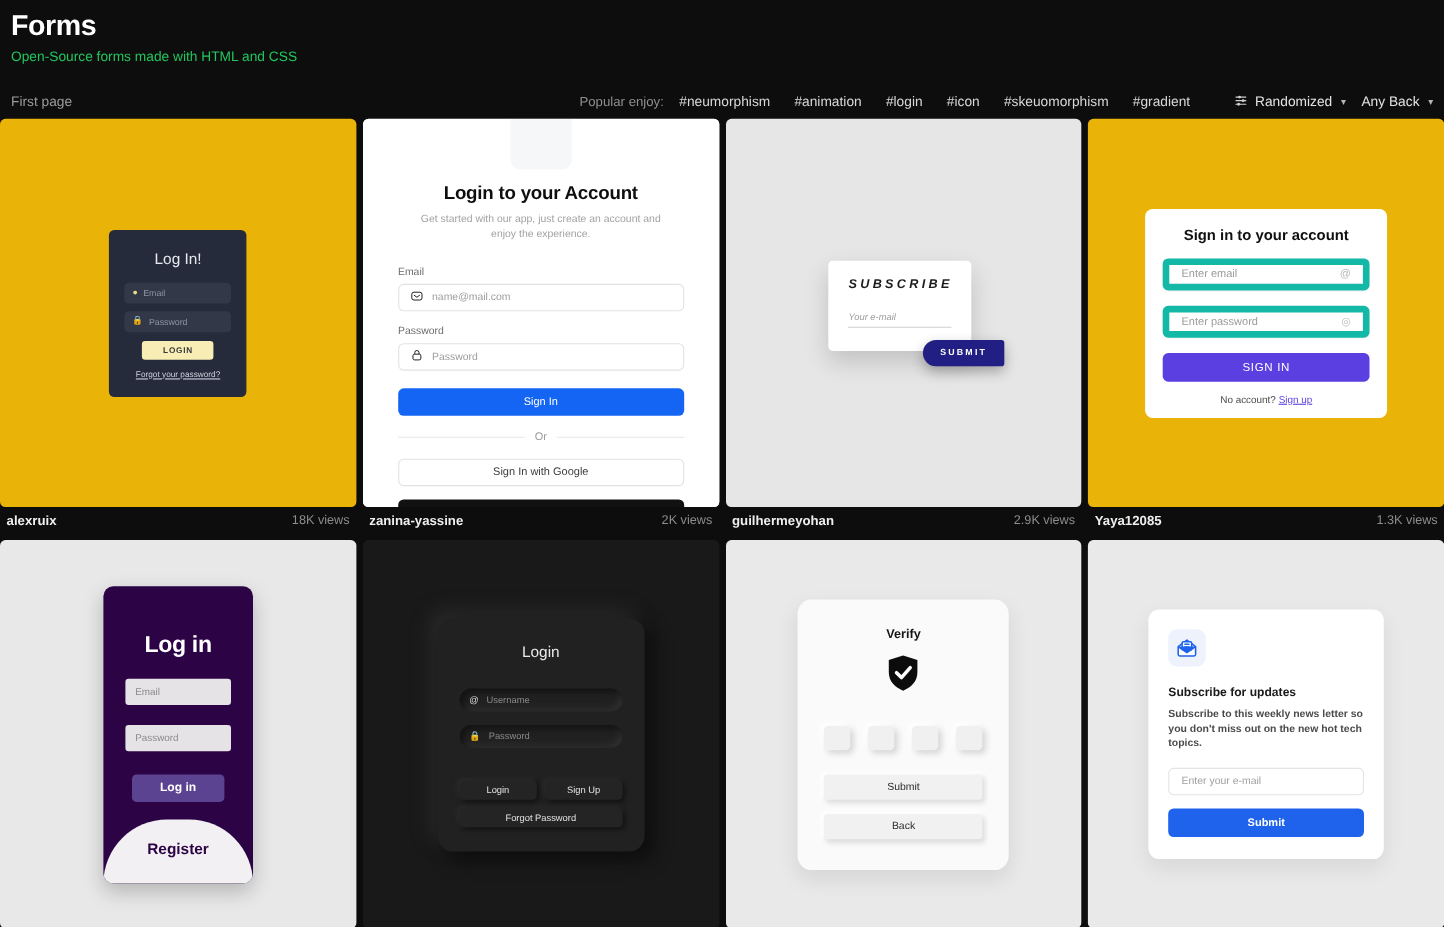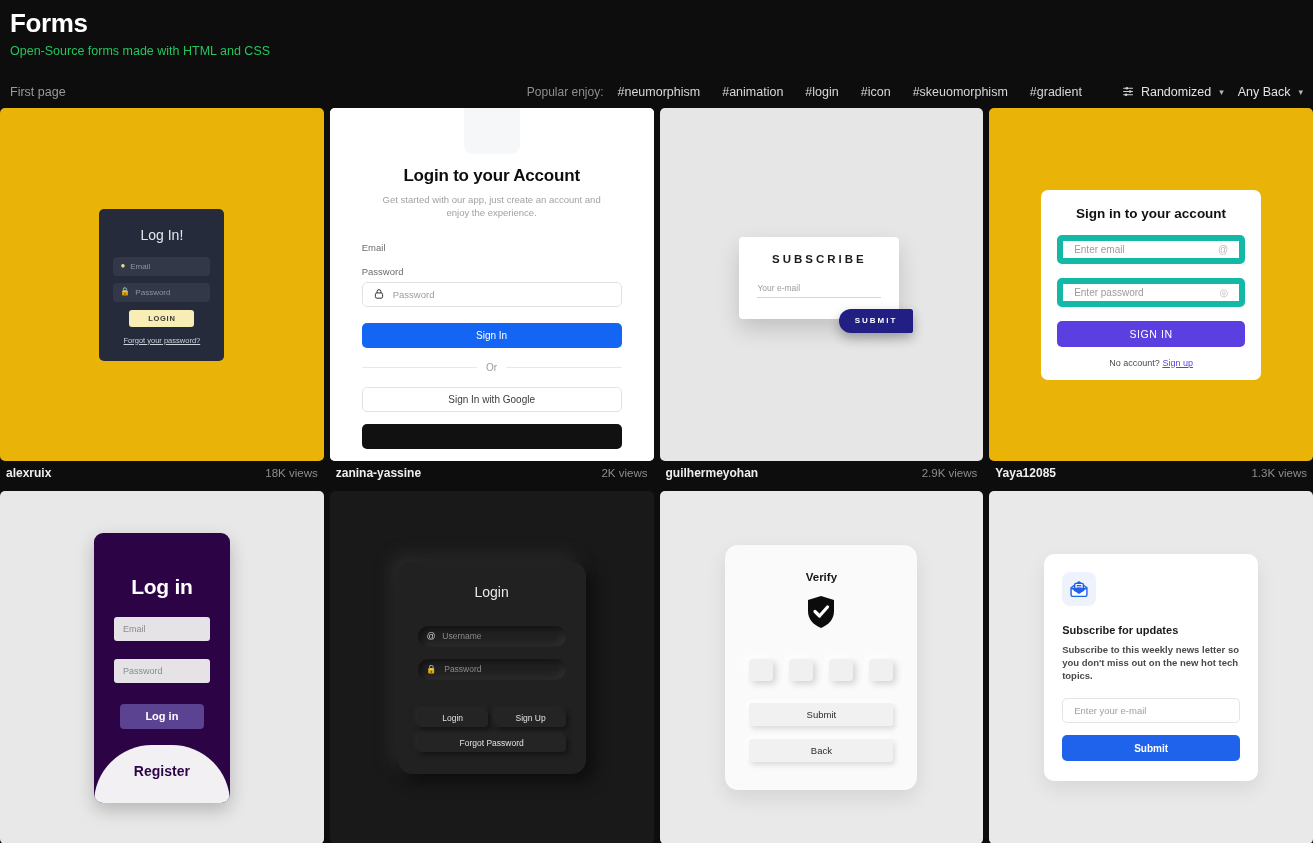--- a/index.html
+++ b/index.html
@@ -139,23 +139,24 @@
   .c2-apple {
     margin-top: 12px; height: 25px; background: #111;
     border-radius: 5px; color: #fff; font-size: 10px;
     display: flex; align-items: center; justify-content: center; gap: 6px;
   }
 
   
   .bg-gray { background: #e6e6e6; }
   .c3-wrap { position: relative; width: 168px; height: 96px; }
   .c3-card {
-    position: absolute; left: 2px; top: 0; width: 160px; height: 82px;
+    position: absolute; left: 16px; top: 0; width: 130px; height: 82px;
     background: #fff; border-radius: 4px; padding: 16px 18px 0 18px;
     box-shadow: 0 10px 22px rgba(0,0,0,.16);
+    font-style: italic;
   }
   .c3-title {
     font-size: 11.5px; font-weight: 700; color: #1c1c1c;
     letter-spacing: 3px; text-align: center;
   }
   .c3-inp {
     margin-top: 18px; border-bottom: 1px solid #d4d4d4;
     padding-bottom: 4px; font-size: 8.5px; color: #9c9c9c;
   }
   .c3-btn {
@@ -355,20 +356,29 @@
     </div>
   </div>
 
   <div class="cell">
     <div class="preview bg-white">
       <div class="c2-wrap">
         <div class="c2-logo"></div>
         <div class="c2-h">Login to your Account</div>
         <div class="c2-sub">Get started with our app, just create an account and enjoy the experience.</div>
         <div class="c2-lab">Email</div>
+        <div class="c2-input">
+          <span>
+            <svg width="12" height="12" viewBox="0 0 16 16" fill="none" stroke="#1d1d1d" stroke-width="1.2">
+              <rect x="1.8" y="3.5" width="12.4" height="9.5" rx="2.6"></rect>
+              <path d="M4.4 7 L8 9.6 L11.6 7"></path>
+            </svg>
+          </span>
+          <span>name@mail.com</span>
+        </div>
         <div class="c2-lab second">Password</div>
         <div class="c2-input">
           <span>
             <svg width="12" height="12" viewBox="0 0 16 16" fill="none" stroke="#1d1d1d" stroke-width="1.2">
               <rect x="3.2" y="6.6" width="9.6" height="7" rx="2"></rect>
               <path d="M5.4 6.6 V4.8 a2.6 2.6 0 0 1 5.2 0 V6.6"></path>
             </svg>
           </span>
           <span>Password</span>
         </div>

